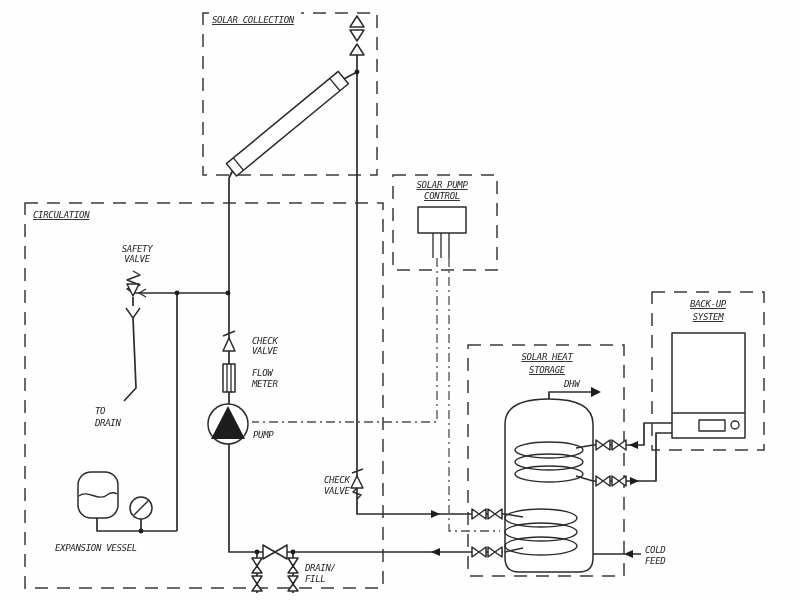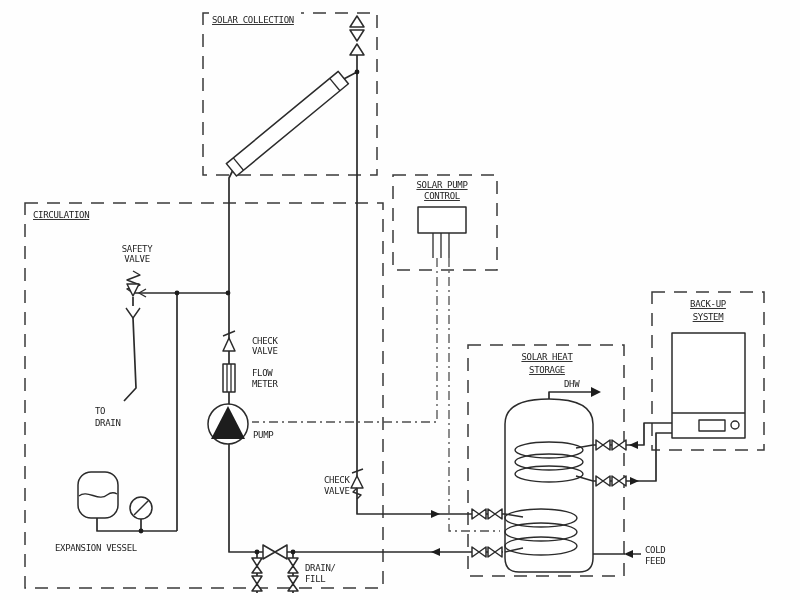--- a/index.html
+++ b/index.html
@@ -1,17 +1,17 @@
 <!DOCTYPE html>
 <html><head>
 <meta charset="utf-8">
 <style>
   html,body{margin:0;padding:0;background:#fff;}
   .stage{position:relative;width:800px;height:600px;background:#fefefe;overflow:hidden;
-         font-family:"DejaVu Sans Mono","Liberation Mono",monospace;}
+         font-family:"DejaVu Sans Mono","Liberation Mono",monospace;font-style:italic;}
   svg text{font-family:"DejaVu Sans Mono","Liberation Mono",monospace;
            font-size:9px;fill:#1d1d1d;letter-spacing:-0.3px;}
   svg text.title{text-decoration:underline;}
   .pipe{stroke:#2b2b2b;stroke-width:1.7;fill:none;stroke-linejoin:round;stroke-linecap:butt;}
   .thin{stroke:#2b2b2b;stroke-width:1.3;fill:none;}
   .box{stroke:#3a3a3a;stroke-width:1.5;fill:none;stroke-dasharray:13 9;}
   .wire{stroke:#4f4f4f;stroke-width:1.3;fill:none;stroke-dasharray:9 4 2 4;}
   .sym{stroke:#2b2b2b;stroke-width:1.5;fill:#ffffff;stroke-linejoin:round;}
   .symopen{stroke:#2b2b2b;stroke-width:1.4;fill:none;stroke-linejoin:round;}
   .solid{fill:#1d1d1d;stroke:none;}

